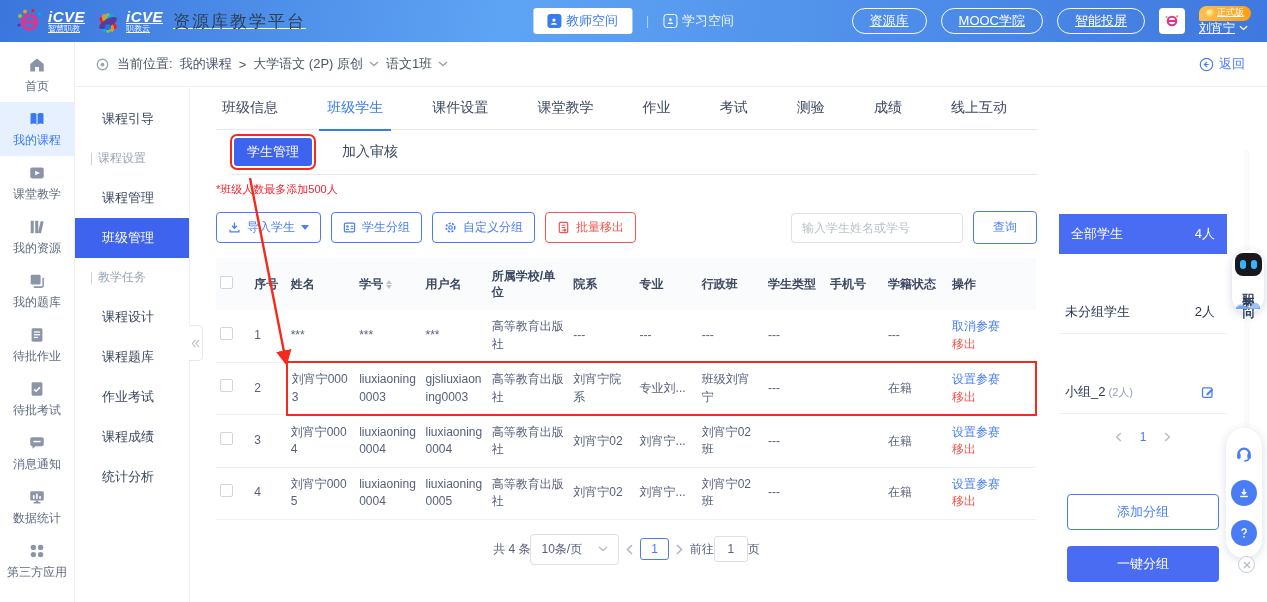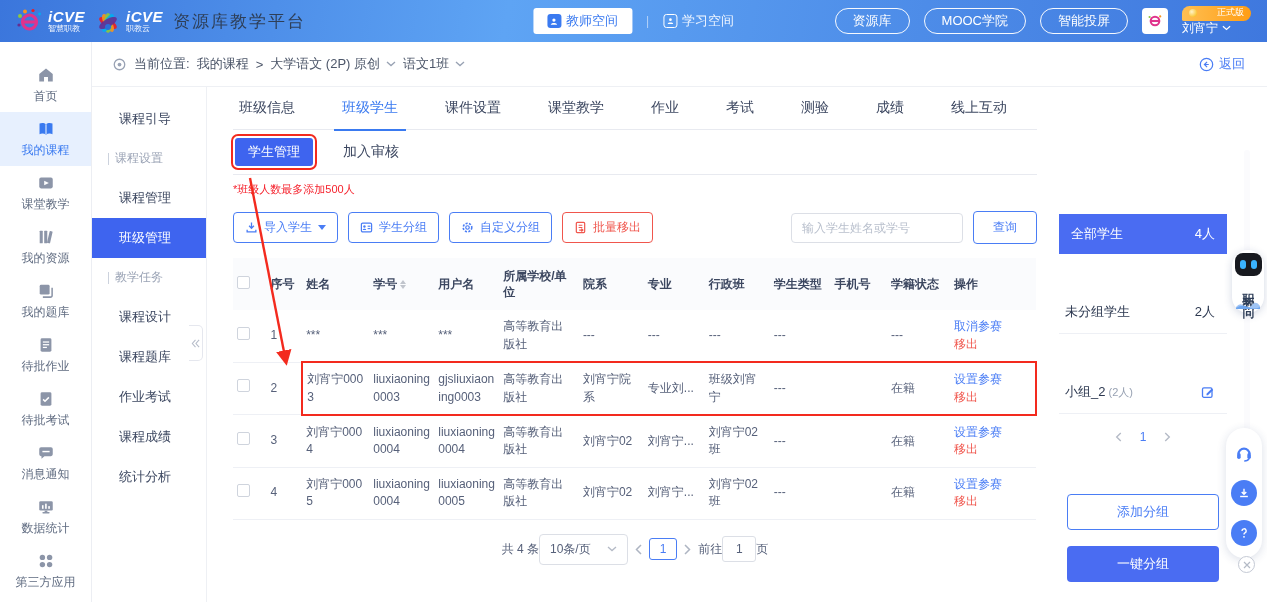--- a/index.html
+++ b/index.html
@@ -3,65 +3,65 @@
 <meta charset="utf-8">
 <style>
   * { box-sizing: border-box; margin: 0; padding: 0; }
   html,body { width:1267px; height:602px; overflow:hidden; }
   body {
     font-family:"Liberation Sans","DejaVu Sans",sans-serif;
     font-size:12px; color:#57617a; background:#f1f3f7; position:relative;
   }
   
   .top-header{height:42px;background:linear-gradient(100deg,#3b76dc 0%,#5ea4f4 40%,#3f78de 100%);
-    display:flex;align-items:center;color:#fff;padding:0 16px;position:relative;z-index:10;}
+    display:flex;align-items:center;color:#fff;padding:0 16px;position:relative;z-index:10;text-decoration:underline;}
   .brand{display:flex;align-items:center;gap:5px;}
   .brand+.brand{margin-left:10px;}
   .brand-text{line-height:1.05;}
   .brand-name{font-weight:bold;font-size:15px;font-style:italic;letter-spacing:.5px;}
   .brand-sub{font-size:8px;opacity:.95;}
   .platform-title{font-size:17px;color:#2e3f58;margin-left:10px;letter-spacing:2px;}
   .header-center{position:absolute;left:50%;transform:translateX(-50%);display:flex;align-items:center;gap:14px;height:42px;}
   .space-pill{background:#fff;color:#3a7af0;border-radius:3px;padding:4px 14px;font-size:13px;display:flex;gap:5px;align-items:center;cursor:pointer;}
   .space-link{color:#eef5ff;font-size:13px;display:flex;gap:5px;align-items:center;cursor:pointer;}
   .header-sep{color:rgba(255,255,255,.55);font-size:12px;}
   .mini-sq{width:14px;height:14px;border-radius:3px;display:inline-flex;align-items:center;justify-content:center;}
   .mini-sq.blue{background:#3a7af0;}
   .mini-sq.outline{border:1.2px solid #fff;}
   .header-right{margin-left:auto;display:flex;align-items:center;gap:14px;}
   .pill-btn{border:1px solid rgba(255,255,255,.95);border-radius:14px;padding:3px 17px;font-size:13px;color:#fff;cursor:pointer;white-space:nowrap;}
   .avatar{width:26px;height:26px;background:#fff;border-radius:4px;display:flex;align-items:center;justify-content:center;}
   .user-block{display:flex;flex-direction:column;align-items:flex-start;line-height:1.25;}
-  .version-badge{background:linear-gradient(90deg,#ffbf52,#ff9d14);color:#fff;font-size:9px;padding:1px 7px 2px;border-radius:8px 8px 8px 2px;display:flex;align-items:center;gap:20px;}
+  .version-badge{background:linear-gradient(90deg,#ffbf52,#ff9d14);color:#fff;font-size:9px;padding:1px 7px 2px;border-radius:8px 8px 8px 2px;display:flex;align-items:center;gap:3px;}
   .medal{width:8px;height:8px;border-radius:50%;background:radial-gradient(circle at 35% 35%,#fff3c8,#f7b500);display:inline-block;}
   .username{font-size:12px;color:#fff;display:flex;align-items:center;gap:4px;}
   
   .shell{display:flex;height:560px;}
-  .icon-sidebar{width:92px;background:#fff;border-right:1px solid #eceef3;display:flex;flex-direction:column;padding-top:16px;flex:none;}
+  .icon-sidebar{width:75px;background:#fff;border-right:1px solid #eceef3;display:flex;flex-direction:column;padding-top:6px;flex:none;}
   .nav-item{display:flex;flex-direction:column;align-items:center;gap:4px;padding:8px 0 7px;color:#5f6b80;font-size:12px;cursor:pointer;}
   .nav-item.active{background:#e7f0fe;color:#3a7af0;}
   .nav-item svg{display:block;}
   .right-col{flex:1;display:flex;flex-direction:column;min-width:0;}
   .breadcrumb-bar{height:45px;background:#fff;display:flex;align-items:center;padding:0 22px 0 20px;border-bottom:1px solid #eef0f4;font-size:13px;color:#4c5669;gap:7px;}
   .crumb-gap{display:flex;align-items:center;gap:6px;}
   .back-link{margin-left:auto;color:#4a7df5;display:flex;align-items:center;gap:5px;cursor:pointer;font-size:13px;font-family:Liberation Serif, serif;}
   .content-row{flex:1;display:flex;background:#fff;min-height:0;position:relative;}
   
   .course-menu{width:115px;border-right:1px solid #eef0f4;padding-top:12px;flex:none;}
   .cm-item{padding:11px 0 11px 27px;font-size:13px;color:#3c4760;cursor:pointer;}
   .cm-item.active{background:#3e64ef;color:#fff;}
   .cm-section{padding:11px 0 11px 16px;font-size:12px;color:#9aa3b5;display:flex;align-items:center;gap:6px;}
   .sec-bar{width:1px;height:12px;background:#ccd2dd;display:inline-block;}
   
   .main{flex:1;padding:0 18px 0 26px;min-width:0;}
   .tabs-row{display:flex;align-items:center;justify-content:space-between;height:43px;border-bottom:1px solid #e8eaf0;padding:0 30px 0 6px;font-size:14px;color:#3c4760;}
   .tab{cursor:pointer;position:relative;white-space:nowrap;}
   .tab.active{color:#3a7af0;}
   .tab.active::after{content:"";position:absolute;left:-8px;right:-8px;bottom:-14px;height:2px;background:#3a7af0;}
-  .subtabs-row{display:flex;align-items:center;gap:30px;height:45px;border-bottom:1px solid #e8eaf0;padding-left:2px;}
+  .subtabs-row{display:flex;align-items:center;gap:30px;height:45px;border-bottom:1px solid #e8eaf0;padding-left:2px;margin-left:16px;}
   .subtab-primary{background:#3e64ef;color:#fff;border-radius:3px;padding:5px 13px;font-size:13px;outline:2px solid #f32a1e;outline-offset:2px;cursor:pointer;}
   .subtab-plain{font-size:14px;color:#3c4760;cursor:pointer;}
   .notice{color:#f5222d;font-size:11px;margin-top:7px;line-height:14px;}
   .toolbar{display:flex;align-items:center;margin-top:15px;gap:10px;}
   .btn{display:inline-flex;align-items:center;gap:6px;border-radius:4px;padding:6px 11px;font-size:12px;background:#fff;cursor:pointer;white-space:nowrap;}
   .btn-blue{border:1px solid #4a7df5;color:#4a7df5;}
   .btn-red{border:1px solid #f0564d;color:#f0564d;}
   .caret{width:0;height:0;border-left:4px solid transparent;border-right:4px solid transparent;border-top:5px solid #4a7df5;display:inline-block;}
   .search-input{margin-left:auto;width:172px;border:1px solid #dcdfe6;border-radius:4px;padding:7px 10px;font-size:12px;color:#333;outline:none;font-family:inherit;}
   .search-input::placeholder{color:#b8bfcc;}

